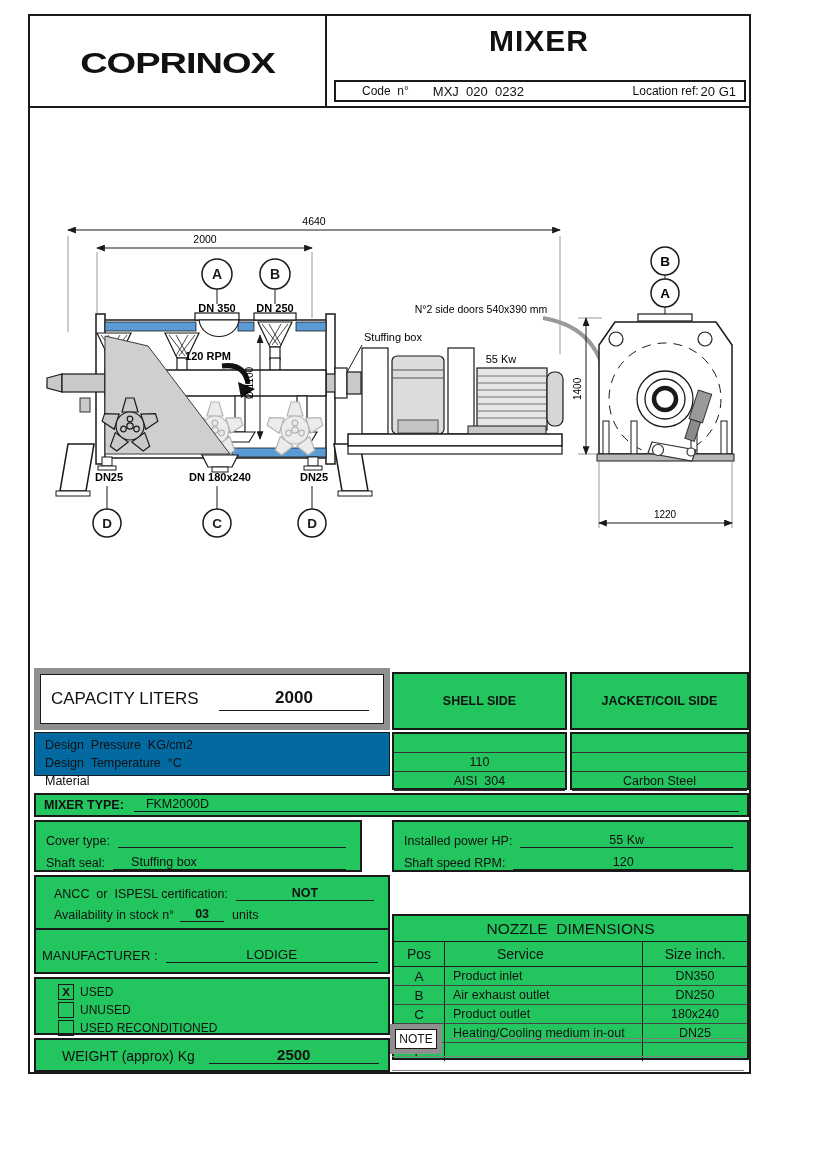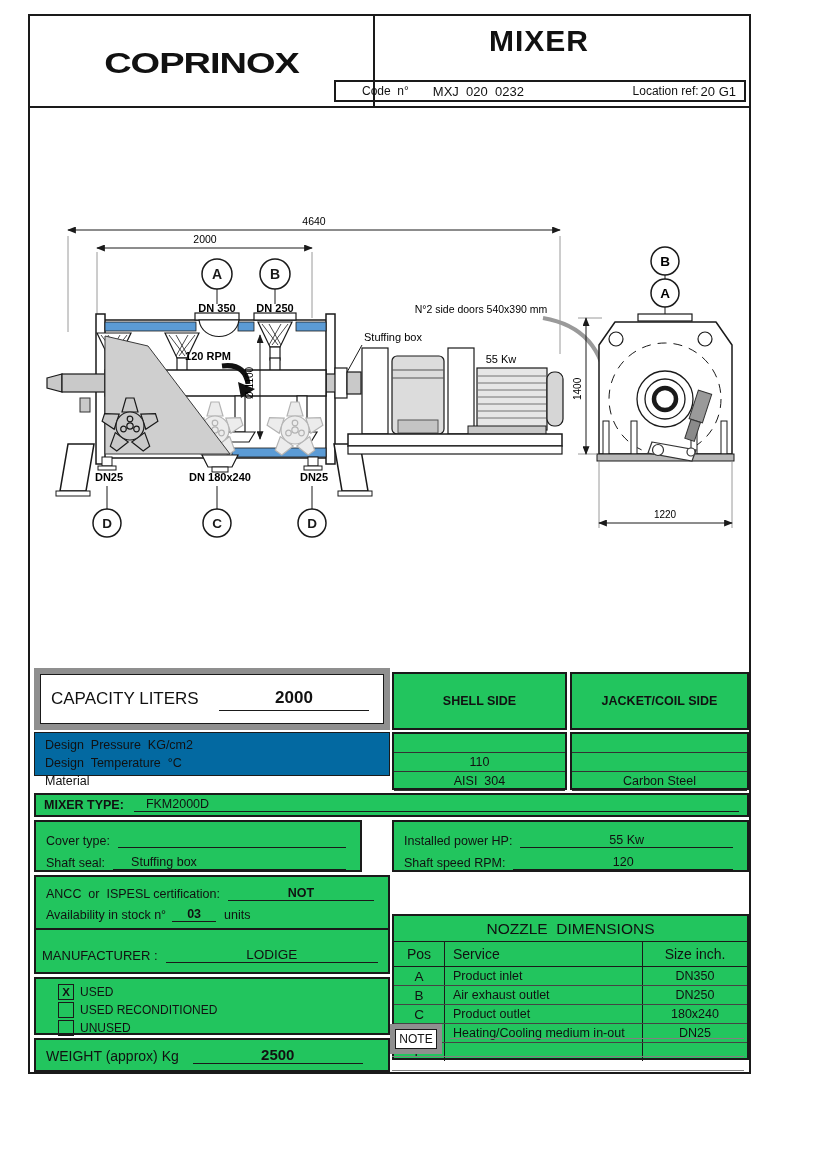--- a/index.html
+++ b/index.html
@@ -5,21 +5,21 @@
   html,body { margin:0; padding:0; background:#fff; }
   body { width:826px; height:1169px; position:relative;
          font-family:"Liberation Sans", sans-serif; color:#111; }
   [data-bind] { white-space:pre; }
 
   .page { position:absolute; left:28px; top:14px; width:719px; height:1056px;
           border:2px solid #1a1a1a; }
   .abs { position:absolute; box-sizing:border-box; }
 
   
-  .hdr-logo { left:0; top:0; width:345px; height:92px; border-right:2px solid #1a1a1a;
+  .hdr-logo { left:0; top:0; width:297px; height:92px; border-right:2px solid #1a1a1a;
               display:flex; align-items:center; justify-content:center; }
   .logo-text { font-size:38px; font-weight:900; letter-spacing:-1px; transform:scaleY(0.8); }
   .hdr-title { left:299px; top:8px; width:420px; text-align:center;
                font-size:30px; font-weight:bold; letter-spacing:1px; }
   .hdr-rule { left:0; top:90px; width:719px; border-top:2px solid #1a1a1a; }
   .code-bar { left:304px; top:64px; width:412px; height:22px; border:2px solid #1a1a1a;
               display:flex; align-items:center; font-size:12px; }
   .code-bar .lab { margin-left:26px; }
   .code-bar .val { margin-left:24px; font-size:13px; }
   .code-bar .loc { margin-left:auto; }
@@ -57,47 +57,47 @@
   .mixer-type { left:4px; top:777px; width:715px; height:24px; display:flex; align-items:center; }
   .mixer-type .lab { font-weight:bold; font-size:12.5px; margin-left:8px; }
   .mixer-type .ulfill { flex:1; margin:0 8px 3px 10px; border-bottom:1.2px solid #1a1a1a;
                         font-size:12.5px; padding-left:12px; align-self:flex-end; }
 
   .cover-box { left:4px; top:804px; width:328px; height:52px; padding:4px 10px 0 10px; }
   .cover-box .frow { height:22px; }
   .power-box { left:362px; top:804px; width:357px; height:52px; padding:4px 10px 0 10px; }
   .power-box .frow { height:22px; }
 
-  .cert-box { left:4px; top:859px; width:356px; height:60px; padding:3px 10px 0 10px; }
+  .cert-box { left:4px; top:859px; width:356px; height:60px; padding:3px 10px 0 18px; }
   .cert-box .frow { height:21px; }
   .bold { font-weight:bold; }
   .stock-ul { width:44px; margin-left:6px; font-weight:bold; }
   .units { margin-left:8px; }
 
   .manu-box { left:4px; top:912px; width:356px; height:46px; padding:0 6px;
               display:flex; align-items:flex-end; padding-bottom:9px; font-size:13px; }
   .manu-box .fill { font-size:13.5px; }
 
   .cond-box { left:4px; top:961px; width:356px; height:58px; padding-top:4px; }
   .cond-row { display:flex; align-items:center; height:18px; font-size:12px; }
   .cb { width:14px; height:14px; border:1.5px solid #1a1a1a; margin-left:22px;
         display:flex; align-items:center; justify-content:center;
         font-weight:bold; font-size:11.5px; flex:0 0 auto; }
   .cond-row .clab { margin-left:6px; }
 
   .weight-box { left:4px; top:1022px; width:356px; height:34px; display:flex;
                 align-items:flex-end; padding-bottom:6px; }
-  .weight-box .lab { font-size:14px; margin-left:10px; }
+  .weight-box .lab { font-size:14px; margin-left:26px; }
   .weight-box .ul { width:170px; margin-left:14px; font-weight:bold; font-size:15px; }
 
   .nozzle-box { left:362px; top:859px; width:357px; height:146px;margin-top:39px; }
   .nz-title { height:25px; line-height:25px; text-align:center; font-size:15.5px;
               border-bottom:1.5px solid #1a1a1a; }
   .nz-head { display:flex; height:24px; border-bottom:1.5px solid #1a1a1a;
-             font-size:14px; }
+             font-size:14px;gap:44px; }
   .c-pos { width:50px; flex:0 0 auto; display:flex; align-items:center; justify-content:center;
            border-right:1.5px solid #1a1a1a; }
   .c-srv { flex:1; display:flex; align-items:center; padding-left:8px; }
   .c-size { width:104px; flex:0 0 auto; display:flex; align-items:center; justify-content:center;
             border-left:1.5px solid #1a1a1a; }
   .nz-row { display:flex; height:18px; border-bottom:1px solid #444; font-size:12.5px; }
   .nz-row:last-child { border-bottom:none; }
   .nz-row .c-pos { font-size:13.5px; border-right:1.5px solid #1a1a1a; }
 
   .note-wrap { left:360px; top:1008px; width:52px; height:30px; border:5px solid #8f8f8f;
@@ -402,26 +402,26 @@
     <span data-bind="manufacturer_section.label">MANUFACTURER :</span>
     <span class="ul fill" data-bind="manufacturer_section.value">LODIGE</span>
   </div>
 
   <div class="bx cond-box">
     <div class="cond-row">
       <span class="cb" data-bind="condition_section.options.0.mark">X</span>
       <span class="clab" data-bind="condition_section.options.0.label">USED</span>
     </div>
     <div class="cond-row">
+      <span class="cb" data-bind="condition_section.options.2.mark"></span>
+      <span class="clab" data-bind="condition_section.options.2.label">UNUSED</span>
+    </div>
+    <div class="cond-row">
       <span class="cb" data-bind="condition_section.options.1.mark"></span>
       <span class="clab" data-bind="condition_section.options.1.label">USED RECONDITIONED</span>
-    </div>
-    <div class="cond-row">
-      <span class="cb" data-bind="condition_section.options.2.mark"></span>
-      <span class="clab" data-bind="condition_section.options.2.label">UNUSED</span>
     </div>
   </div>
 
   <div class="bx weight-box">
     <span class="lab" data-bind="weight_section.label">WEIGHT (approx) Kg</span>
     <span class="ul" data-bind="weight_section.value">2500</span>
   </div>
 
   <div class="bx nozzle-box">
     <div class="nz-title" data-bind="nozzle_table.title">NOZZLE  DIMENSIONS</div>

